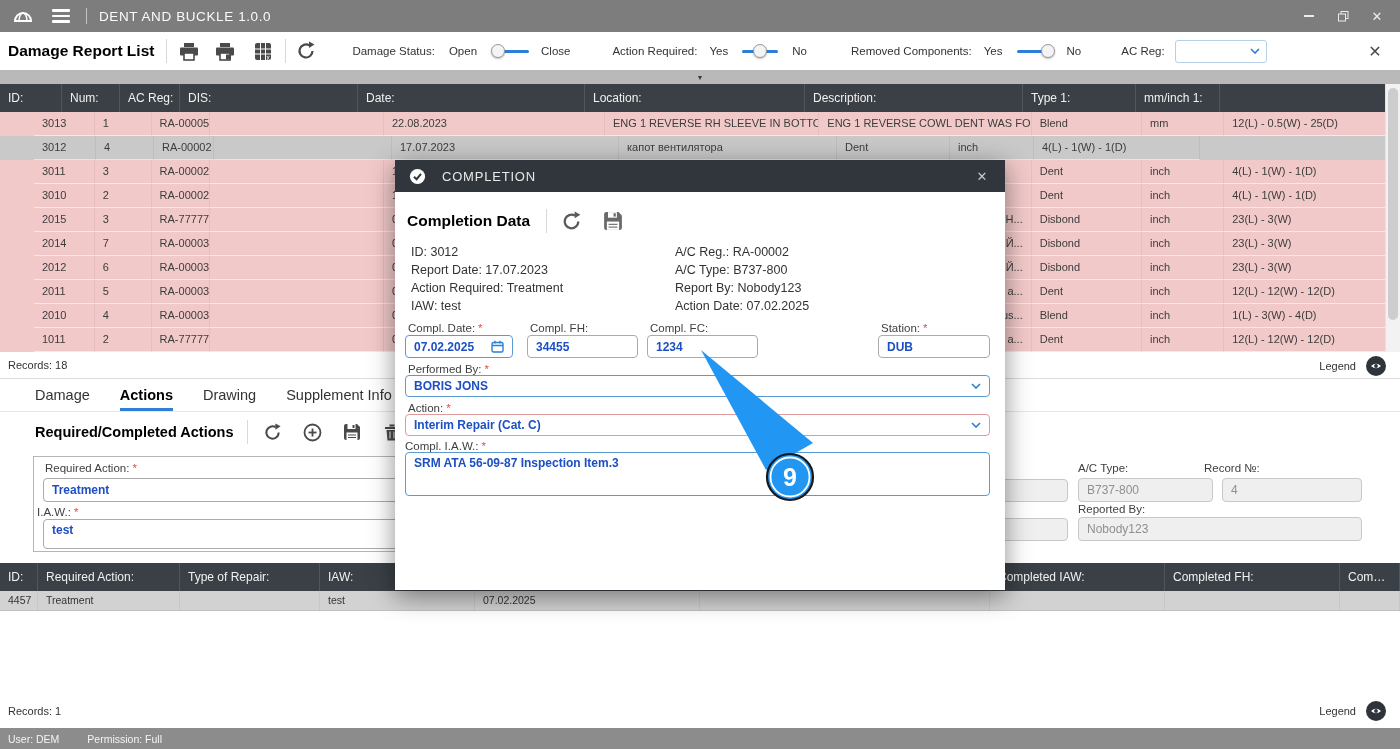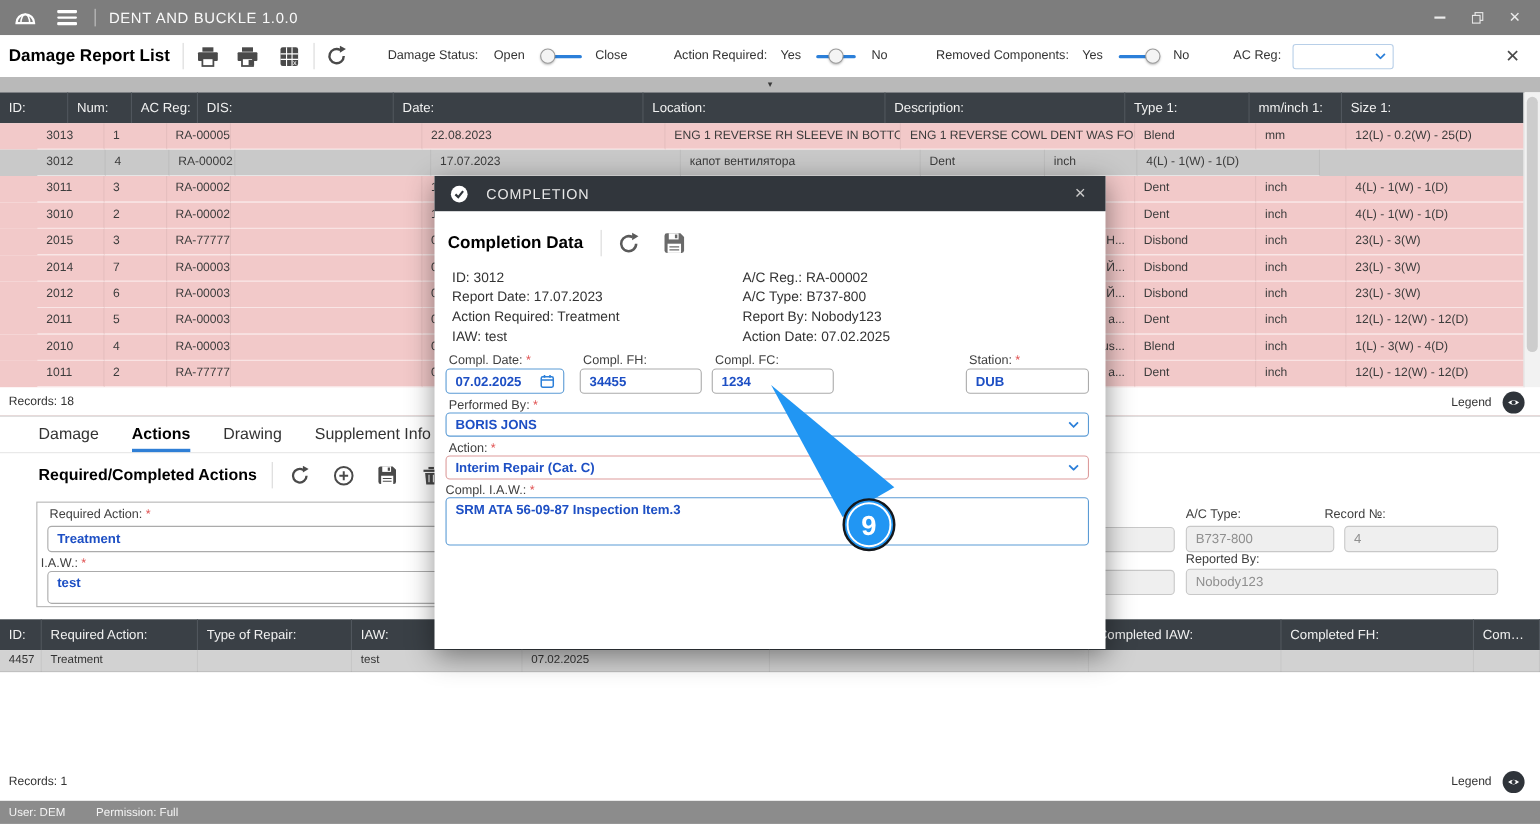--- a/index.html
+++ b/index.html
@@ -204,34 +204,33 @@
   <div class="mth-row">
       <div class="mth" style="width: 62px;">ID:</div>
       <div class="mth" style="width: 58px;">Num:</div>
       <div class="mth" style="width: 60px;">AC Reg:</div>
       <div class="mth" style="width: 178px;">DIS:</div>
       <div class="mth" style="width: 227px;">Date:</div>
       <div class="mth" style="width: 220px;">Location:</div>
       <div class="mth" style="width: 218px;">Description:</div>
       <div class="mth" style="width: 113px;">Type 1:</div>
       <div class="mth" style="width: 84px;">mm/inch 1:</div>
-      <div class="mth" style="width: 166px;">Size 1:</div>
     </div>
   <div class="mt-body">
       <div class="mtr">
         <div class="mtc" style="width: 62px;">3013</div>
         <div class="mtc" style="width: 58px;">1</div>
         <div class="mtc" style="width: 60px;">RA-00005</div>
         <div class="mtc" style="width: 178px;"></div>
         <div class="mtc" style="width: 227px;">22.08.2023</div>
         <div class="mtc" style="width: 220px;">ENG 1 REVERSE RH SLEEVE IN BOTTOM PLACE...</div>
         <div class="mtc" style="width: 218px;">ENG 1 REVERSE COWL DENT WAS FOUND</div>
         <div class="mtc" style="width: 113px;">Blend</div>
         <div class="mtc" style="width: 84px;">mm</div>
-        <div class="mtc" style="width: 166px;">12(L) - 0.2(W) - 25(D)</div>
+        <div class="mtc" style="width: 166px;">12(L) - 0.5(W) - 25(D)</div>
       </div>
       <div class="mtr sel">
         <div class="mtc" style="width: 62px;">3012</div>
         <div class="mtc" style="width: 58px;">4</div>
         <div class="mtc" style="width: 60px;">RA-00002</div>
         <div class="mtc" style="width: 178px;"></div>
         <div class="mtc" style="width: 227px;">17.07.2023</div>
         <div class="mtc" style="width: 218px;">капот вентилятора</div>
         <div class="mtc" style="width: 113px;">Dent</div>
         <div class="mtc" style="width: 84px;">inch</div>

